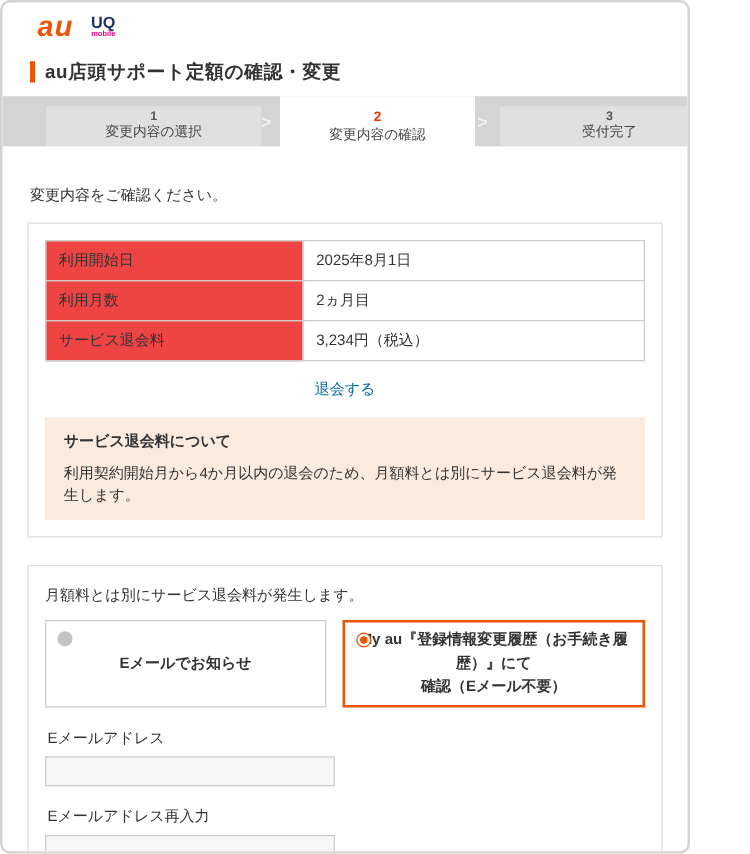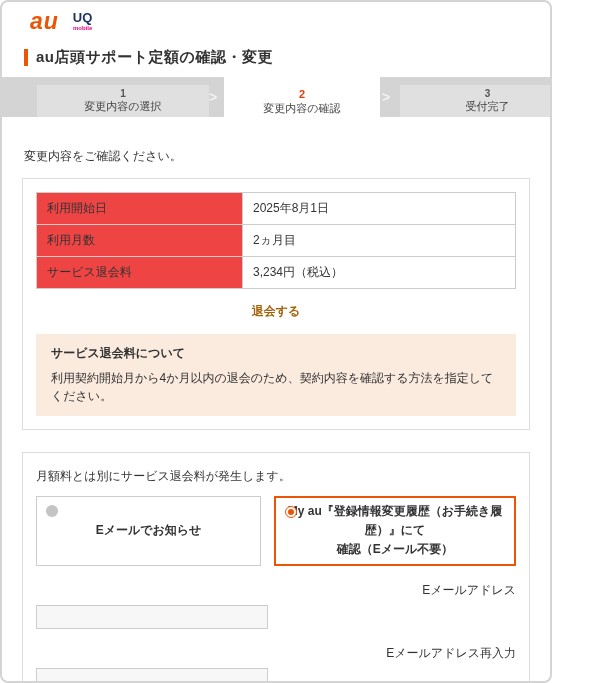--- a/index.html
+++ b/index.html
@@ -59,21 +59,21 @@
   .lead { margin: 22px 0 13px 2px; font-size: 12px; color: #333; }
   .box { border: 1px solid #ddd; padding: 13px; background: #fff; }
   
   .summary-table { width: 100%; border-collapse: collapse; }
   .summary-table th, .summary-table td {
     border: 1px solid #ccc; font-size: 12px; padding: 7px 10px; color: #333;
   }
   .summary-table th { background: #ef4444; font-weight: normal; text-align: left; width: 43%; }
   .value-red { color: #e60012; }
   .withdraw-link {
-    display: block; text-align: center; color: #a16207; font-weight: bold;
+    display: block; text-align: center; color: #0369a1; font-weight: normal;
     font-size: 12px; margin: 14px 0; text-decoration: none; cursor: pointer;
   }
   .notice-box { background: #fbeade; padding: 11px 15px; }
   .notice-title { font-size: 12px; font-weight: bold; color: #333; }
   .notice-body  { font-size: 12px; color: #333; margin-top: 7px; line-height: 1.5; }
   
   .box2 { margin-top: 22px; padding: 15px 13px 16px; }
   .method-label { font-size: 12px; color: #333; margin-bottom: 11px; }
   .options-row { display: flex; gap: 13px; }
   .option {
@@ -84,21 +84,21 @@
   }
   .option-1 { flex: 0 0 225px; border: 1px solid #ccc; }
   .option-2 { flex: 1; border: 2px solid #eb5505; padding: 4px 10px; }
   .radio { position: absolute; left: 9px; top: 8px; width: 12px; height: 12px; border-radius: 50%; }
   .radio-off { background: #c4c4c4; }
   .radio-on  { border: 1px solid #eb5505; background: #fff; }
   .radio-on::after {
     content: ""; position: absolute; left: 2px; top: 2px;
     width: 6px; height: 6px; border-radius: 50%; background: #eb5505;
   }
-  .field-label { font-size: 12px; color: #333; margin: 16px 0 6px 2px; text-align: right; }
+  .field-label { font-size: 12px; color: #333; margin: 16px 0 6px 2px; }
   .email-input {
     width: 232px; height: 24px; background: #f7f7f7;
     border: 1px solid #ccc; font-size: 12px; padding: 0 6px;
   }
 </style>
 </head>
 <body>
 
 <div class="page-frame">
 
@@ -152,21 +152,21 @@
           <th>サービス退会料</th>
           <td class="value-red">3,234円（税込）</td>
         </tr>
       </tbody>
         </table>
 
       <a class="withdraw-link">退会する</a>
 
       <div class="notice-box">
         <div class="notice-title">サービス退会料について</div>
-        <div class="notice-body">利用契約開始月から4か月以内の退会のため、契約内容を確認する方法を指定してください。</div>
+        <div class="notice-body">利用契約開始月から4か月以内の退会のため、月額料とは別にサービス退会料が発生します。</div>
       </div>
     </div>
 
     <div class="box box2">
       <div class="method-label">月額料とは別にサービス退会料が発生します。</div>
 
       <div class="options-row">
         <div class="option option-1">
           <span class="radio radio-off"></span>
           <span>Eメールでお知らせ</span>

